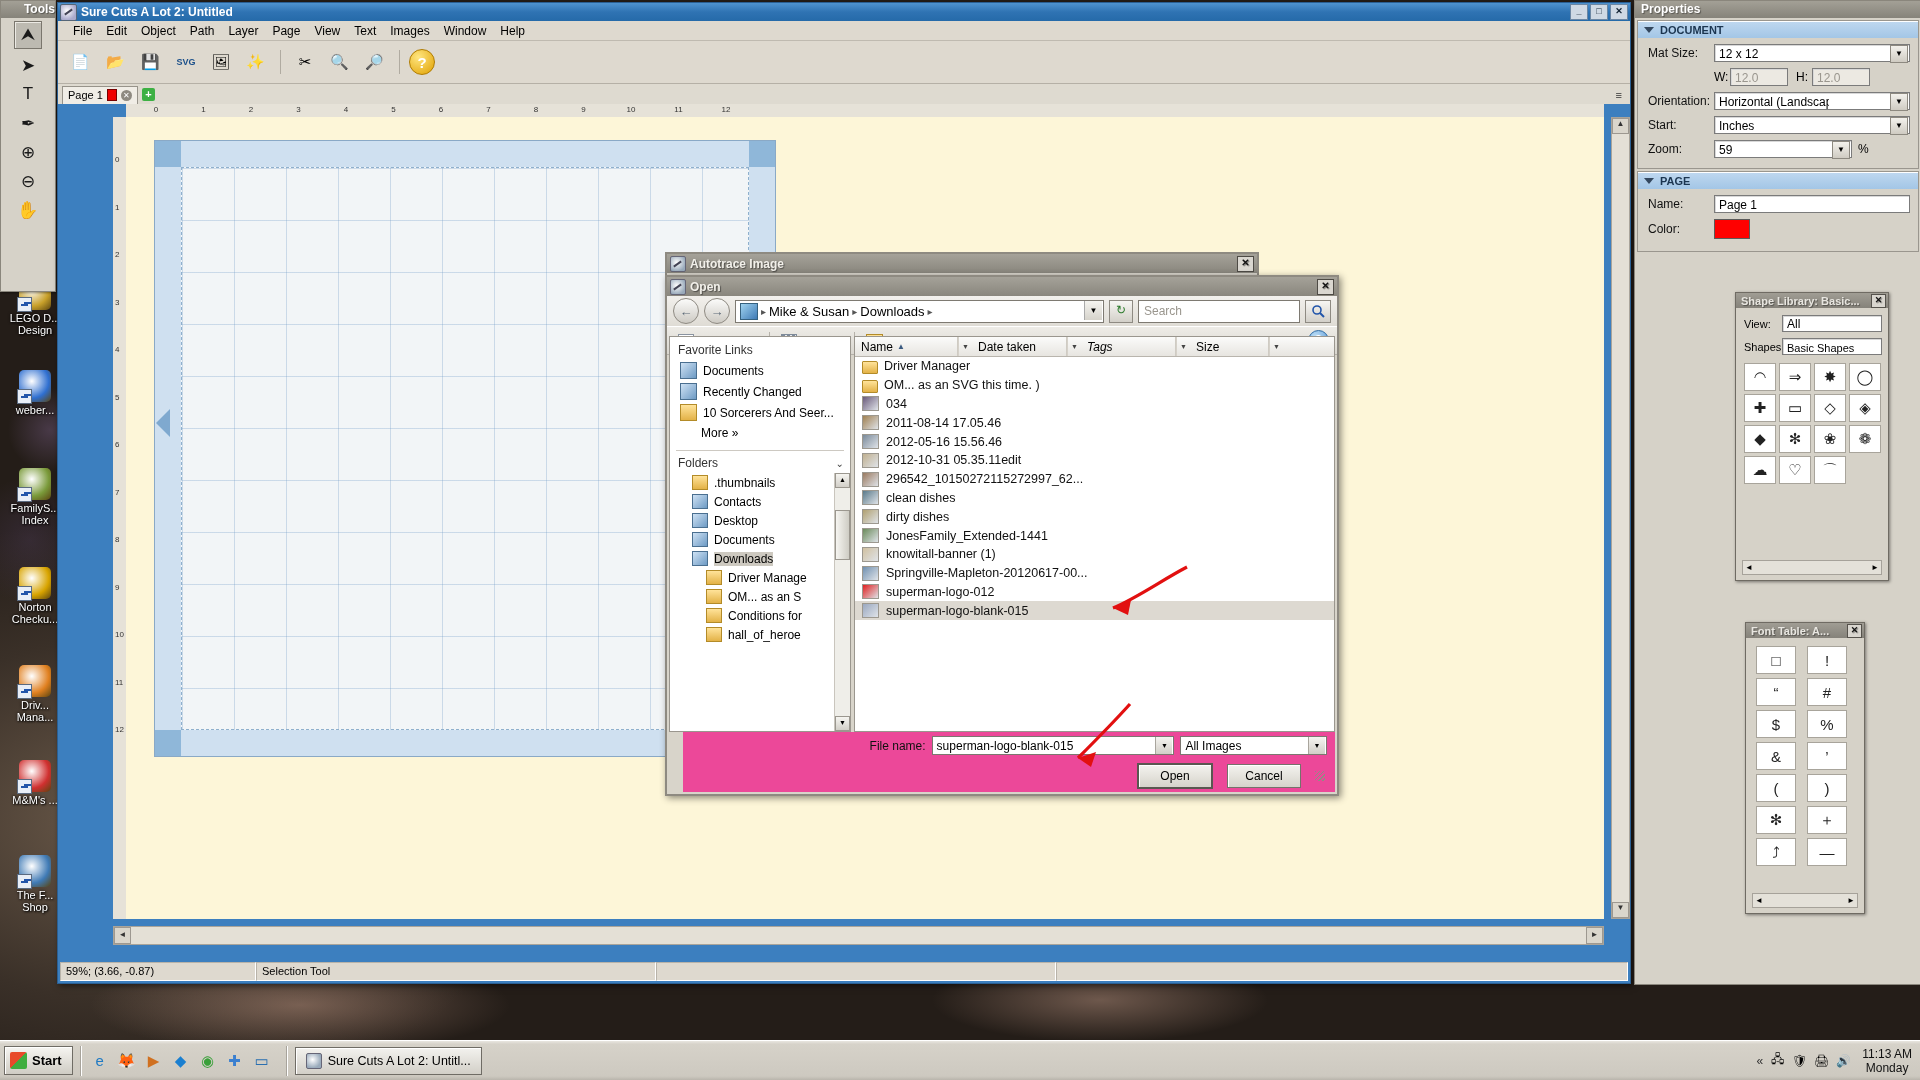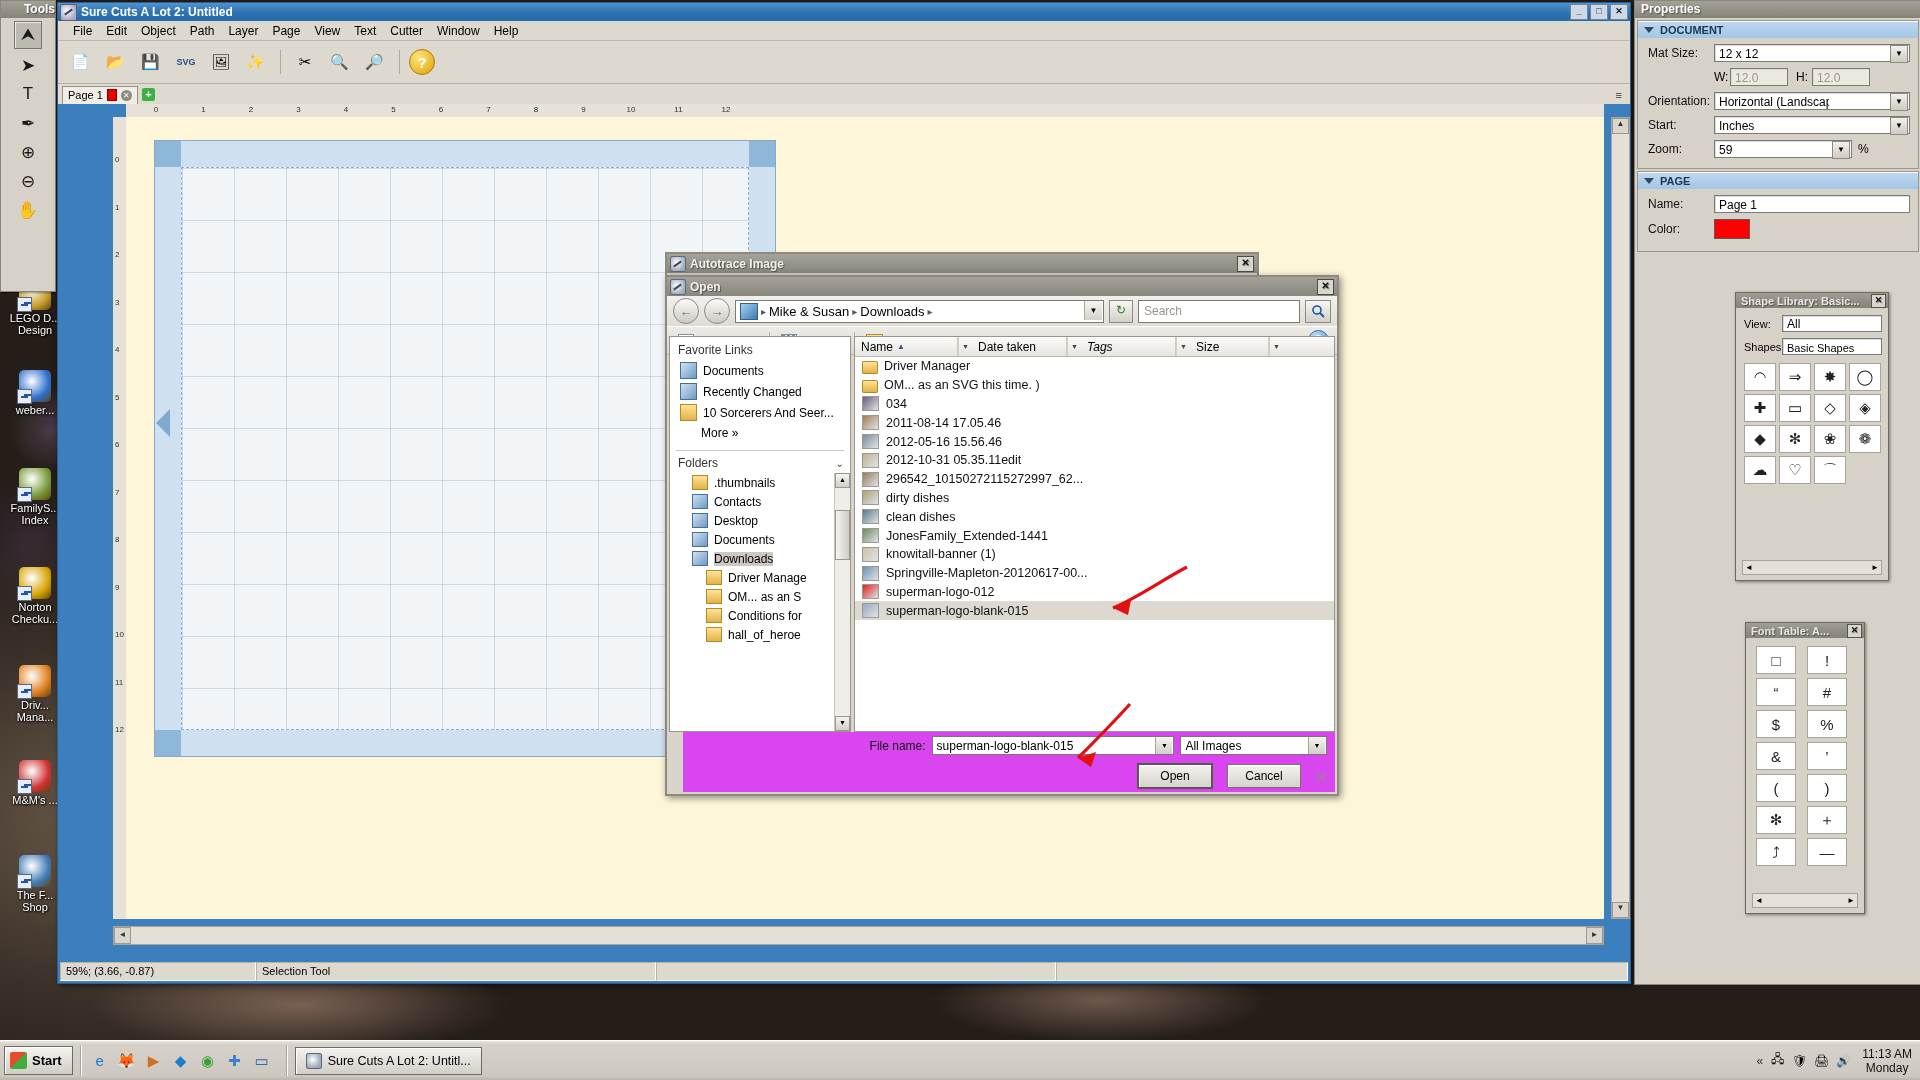--- a/index.html
+++ b/index.html
@@ -251,21 +251,21 @@
   .colarrow{width:13px;border-left:1px solid #d5d1c9;display:flex;align-items:center;justify-content:center;
      font-size:7px;color:#444;}
   #rows{flex:1;overflow:hidden;}
   .frow{display:flex;align-items:center;gap:7px;height:18.8px;padding-left:7px;font-size:12.5px;color:#111;}
   .frow.sel{background:#ddd9d1;}
   .ficon{width:15px;height:13px;border:1px solid #9c988f;background:#e9ead8;flex:0 0 auto;}
   .ficon.folder{border:none;background:none;position:relative;height:14px;}
   .ficon.folder:before{content:"";position:absolute;left:0;top:2px;width:14px;height:11px;
      background:linear-gradient(180deg,#ffe39a,#e3b247);border:1px solid #b38b28;border-radius:1px 2px 1px 1px;}
 
-  #bottomarea{position:absolute;left:16px;right:2px;bottom:2px;height:60px;background:#d946ef;}
+  #bottomarea{position:absolute;left:16px;right:2px;bottom:2px;height:60px;background:#ec4899;}
   .brow{display:flex;align-items:center;gap:6px;padding:4px 8px 0 0;}
   .blabel{font-size:12px;color:#111;}
   .binput{height:19px;background:#fff;border:1px solid #7b7770;display:flex;align-items:center;
      padding-left:4px;font-size:12px;position:relative;box-sizing:border-box;}
   .bdd{position:absolute;right:1px;top:0;width:16px;height:17px;
      background:linear-gradient(180deg,#f5f4f0,#d2cfc8);border-left:1px solid #a9a59d;
      font-size:7px;text-align:center;line-height:17px;}
   .dbtn{width:72px;height:22px;background:linear-gradient(180deg,#f4f3ef,#d6d3cb);
      border:1px solid #75726b;font-size:12px;display:flex;align-items:center;justify-content:center;
      box-shadow:inset 1px 1px 0 #fff;}
@@ -350,21 +350,21 @@
 
   <div id="menubar">
       <span>File</span>
       <span>Edit</span>
       <span>Object</span>
       <span>Path</span>
       <span>Layer</span>
       <span>Page</span>
       <span>View</span>
       <span>Text</span>
-      <span>Cutter</span>
+      <span>Images</span>
       <span>Window</span>
       <span>Help</span>
     </div>
 
   <div id="toolbar">
       <div class="tbtn">📄</div>
       <div class="tbtn">📂</div>
       <div class="tbtn">💾</div>
       <div class="tbtn" style="font-size: 9px; font-weight: bold; color: rgb(26, 79, 138);">SVG</div>
       <div class="tbtn">🖼</div>
@@ -751,26 +751,26 @@
           </div>
           <div class="frow">
             <span class="ficon" style="background: linear-gradient(135deg, rgb(192, 176, 144), rgb(223, 227, 232));"></span>
             <span>2012-10-31 05.35.11edit</span>
           </div>
           <div class="frow">
             <span class="ficon" style="background: linear-gradient(135deg, rgb(154, 122, 96), rgb(223, 227, 232));"></span>
             <span>296542_10150272115272997_62...</span>
           </div>
           <div class="frow">
+            <span class="ficon" style="background: linear-gradient(135deg, rgb(90, 122, 138), rgb(223, 227, 232));"></span>
+            <span>clean dishes</span>
+          </div>
+          <div class="frow">
             <span class="ficon" style="background: linear-gradient(135deg, rgb(176, 160, 112), rgb(223, 227, 232));"></span>
             <span>dirty dishes</span>
-          </div>
-          <div class="frow">
-            <span class="ficon" style="background: linear-gradient(135deg, rgb(90, 122, 138), rgb(223, 227, 232));"></span>
-            <span>clean dishes</span>
           </div>
           <div class="frow">
             <span class="ficon" style="background: linear-gradient(135deg, rgb(106, 138, 90), rgb(223, 227, 232));"></span>
             <span>JonesFamily_Extended-1441</span>
           </div>
           <div class="frow">
             <span class="ficon" style="background: linear-gradient(135deg, rgb(208, 192, 160), rgb(223, 227, 232));"></span>
             <span>knowitall-banner (1)</span>
           </div>
           <div class="frow">

